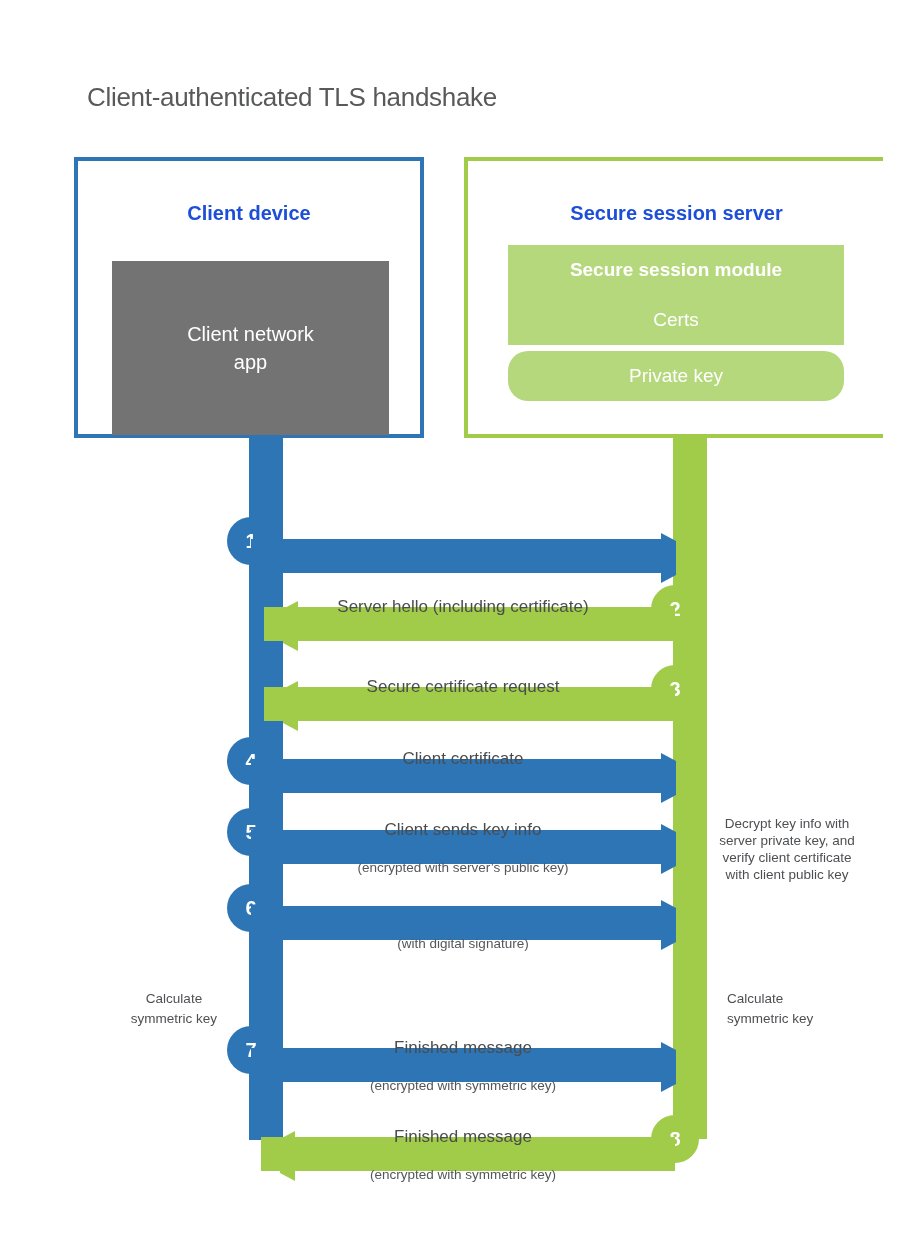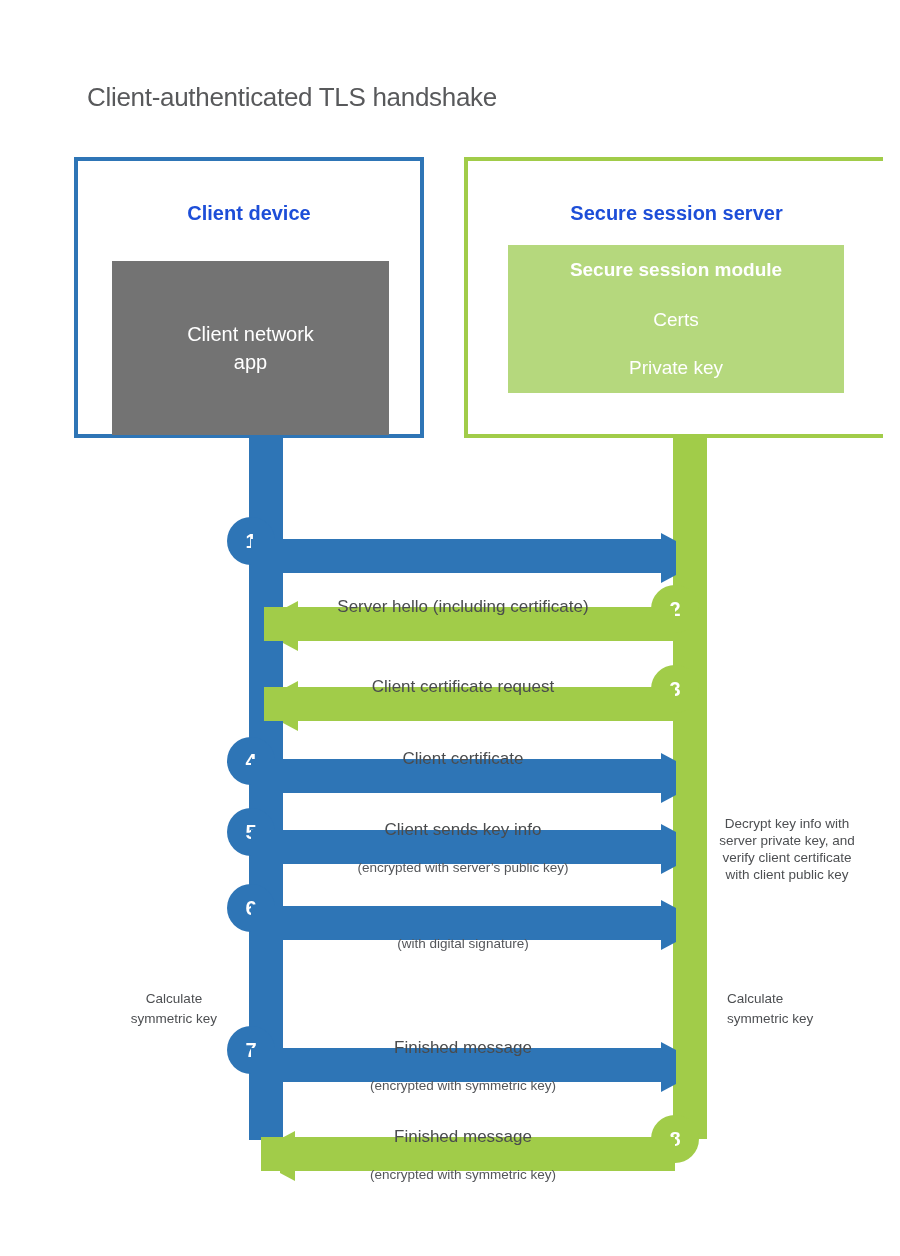--- a/index.html
+++ b/index.html
@@ -28,21 +28,21 @@
   .client-app {
     position:absolute; left:34px; top:72px; width:277px; height:174px;
     background:#737373; color:#ffffff; font-size:20px; line-height:28px;
     display:flex; align-items:center; justify-content:center; text-align:center;margin-top:28px;
   }
   .server-bar {
     position:absolute; left:40px; width:336px; height:50px;
     background:#b5d87d; color:#ffffff; font-size:19px;
     display:flex; align-items:center; justify-content:center; text-align:center;
   }
-  .bar-1 { top:84px;font-weight:bold; } .bar-2 { top:134px; } .bar-3 { top:182px; }
+  .bar-1 { top:84px;font-weight:bold; } .bar-2 { top:134px; } .bar-3 { top:190px;border-radius:20px; }
 
   
   .lifeline { position:absolute; width:5px; top:404px; }
   .blue-line  { left:215px; height:702px; background:#2e75b6; }
   .green-line { left:639px; height:701px; background:#a1cc49; }
 
   
   .circle {
     position:absolute; width:48px; height:48px; border-radius:50%;
     color:#fff; font-size:20px; font-weight:bold;
@@ -120,21 +120,21 @@
   <div class="head h-right s1h"></div>
 
   <div class="circle c-green s2c">2</div>
   <div class="shaft sh-green s2a"></div>
   <div class="head h-left s2h"></div>
   <div class="msg s2l">Server hello (including certificate)</div>
 
   <div class="circle c-green s3c">3</div>
   <div class="shaft sh-green s3a"></div>
   <div class="head h-left s3h"></div>
-  <div class="msg s3l">Client certificate request</div>
+  <div class="msg s3l">Secure certificate request</div>
 
   <div class="circle c-blue s4c">4</div>
   <div class="shaft sh-blue s4a"></div>
   <div class="head h-right s4h"></div>
   <div class="msg s4l">Client certificate</div>
 
   <div class="circle c-blue s5c">5</div>
   <div class="shaft sh-blue s5a"></div>
   <div class="head h-right s5h"></div>
   <div class="msg s5l">Client sends key info</div>

